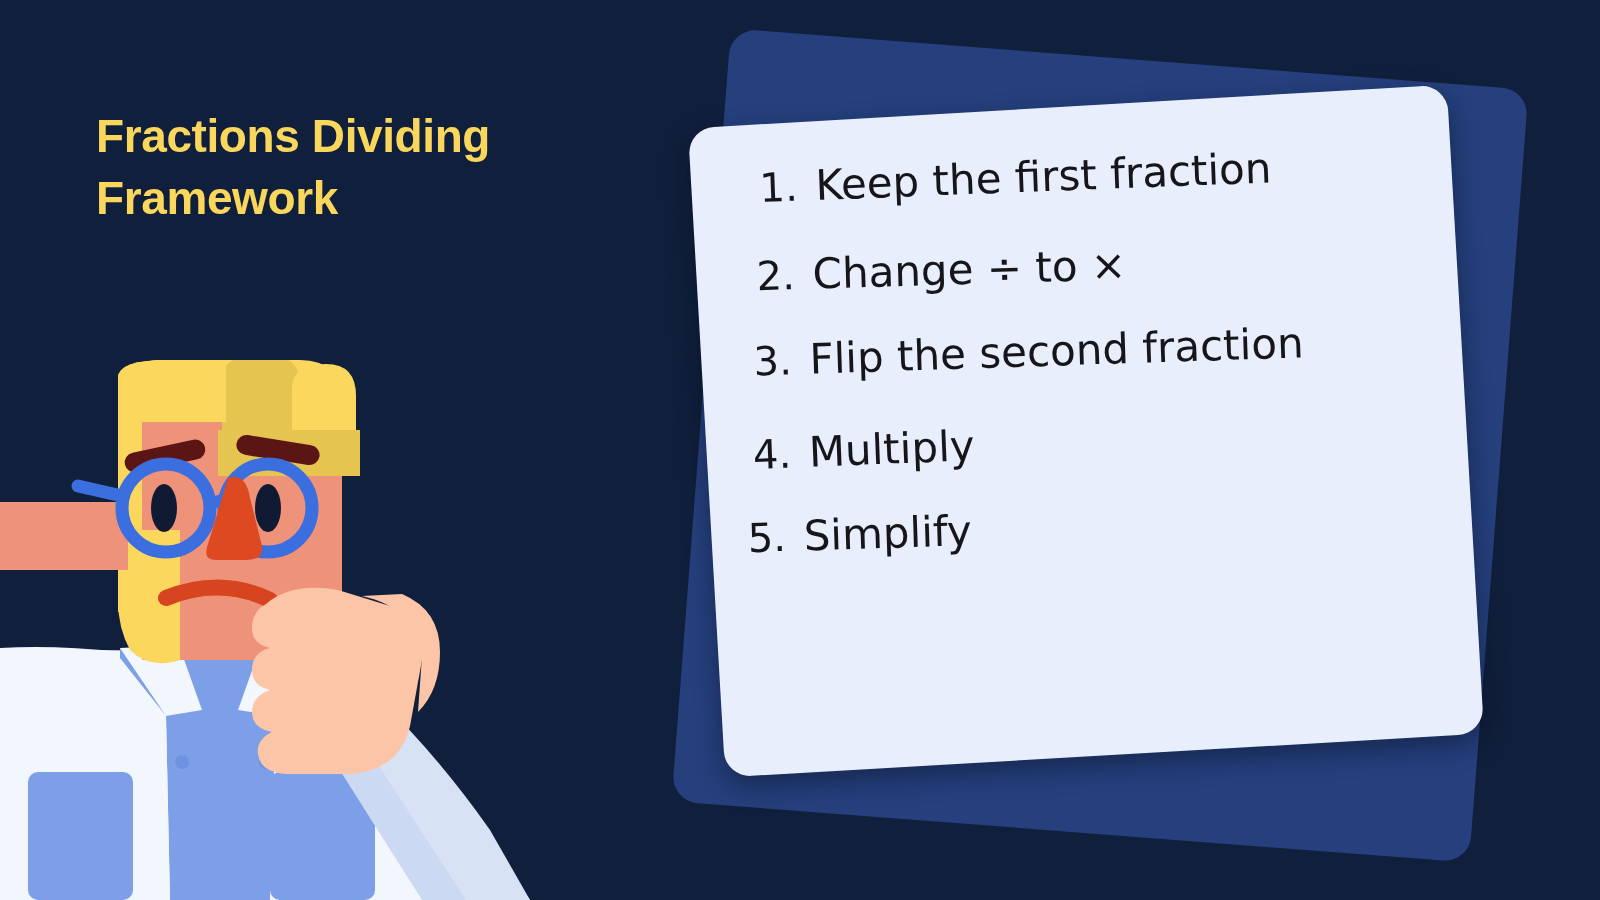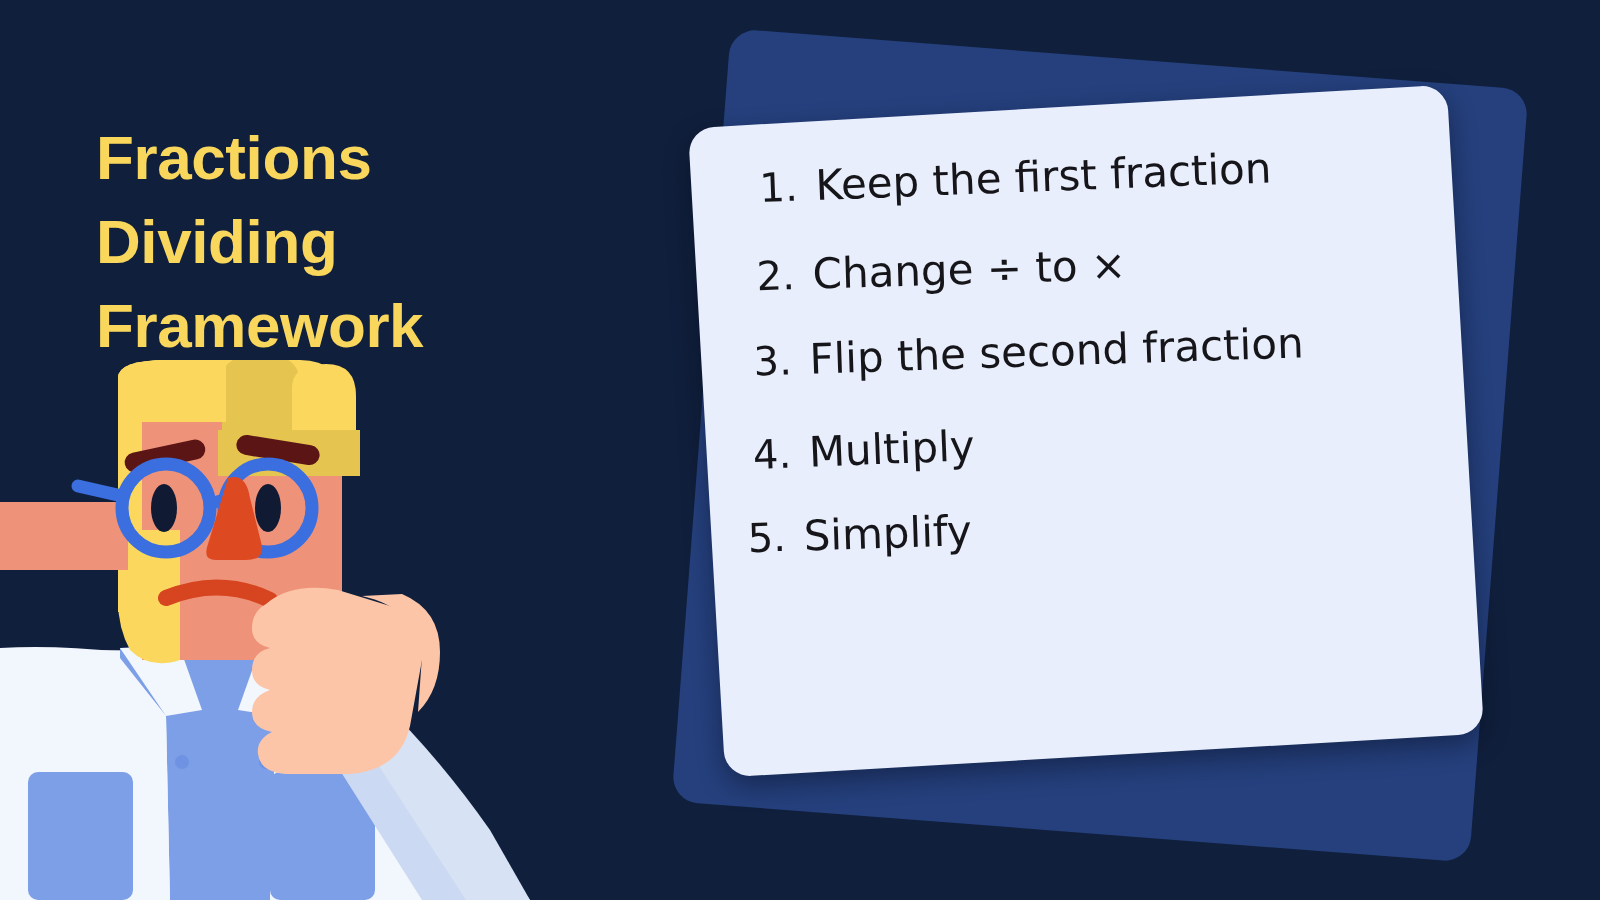--- a/index.html
+++ b/index.html
@@ -20,21 +20,21 @@
     background: #101f3c;
   }
 
   
   #title {
     position: absolute;
     left: 96px;
     top: 74px;
     width: 520px;
     color: #f9d65c;
-    font-size: 62px;
+    font-size: 46px;
     line-height: 1.36;
     font-weight: bold;
     letter-spacing: -0.4px;
     white-space: pre-line;
   }
 
   
   #card-back {
     position: absolute;
     left: 700px;

